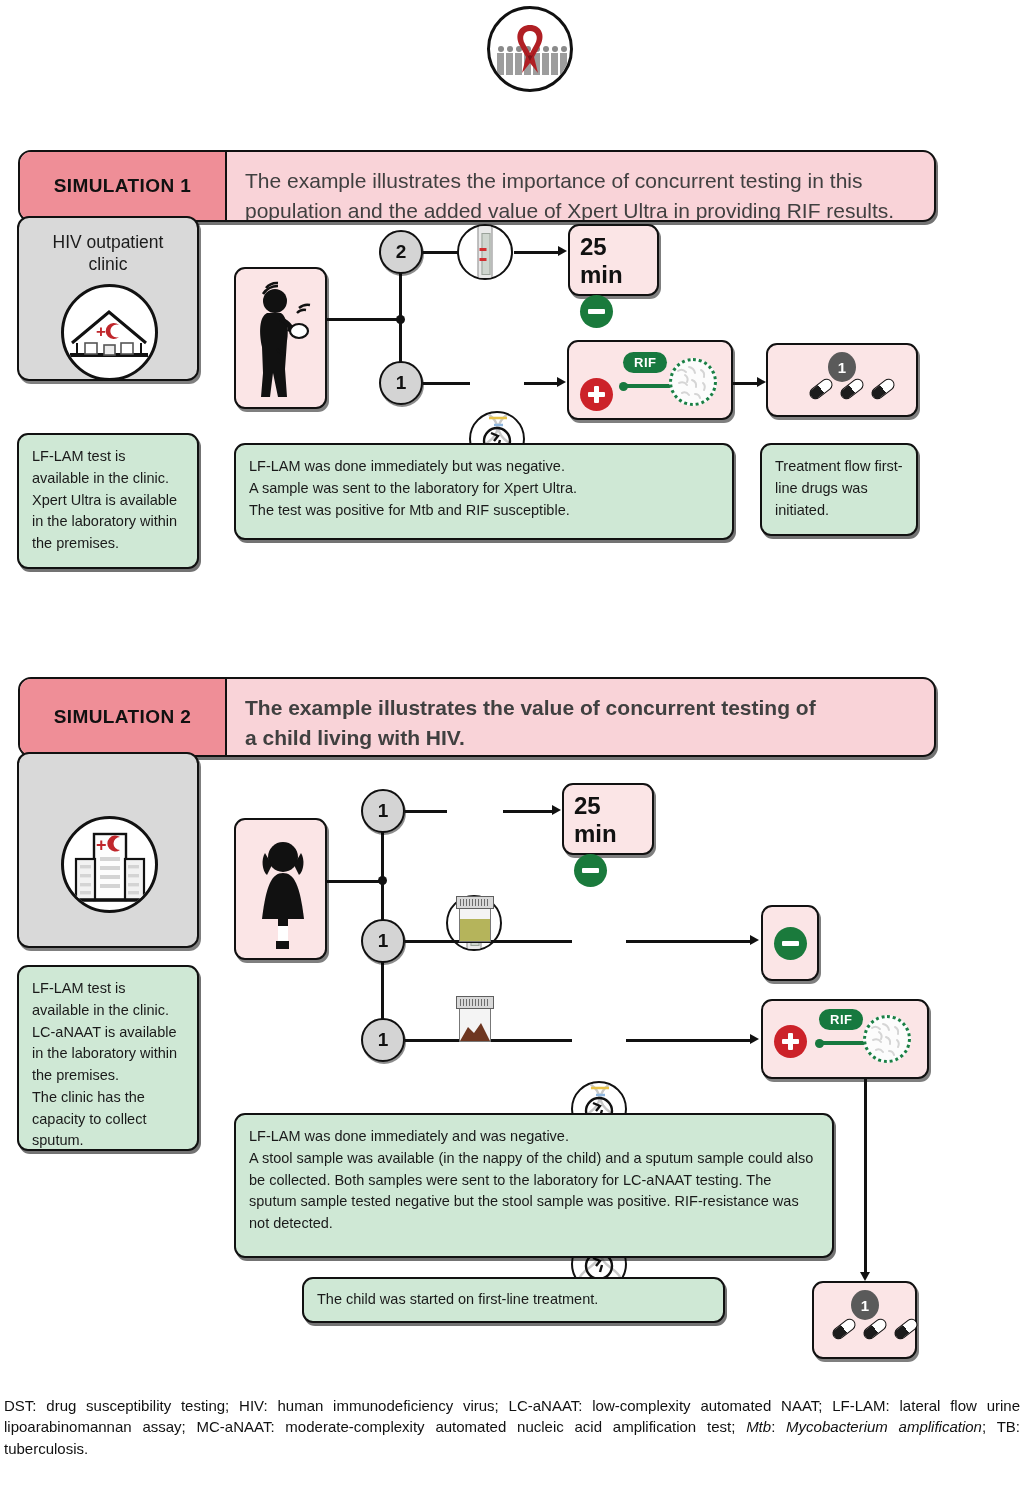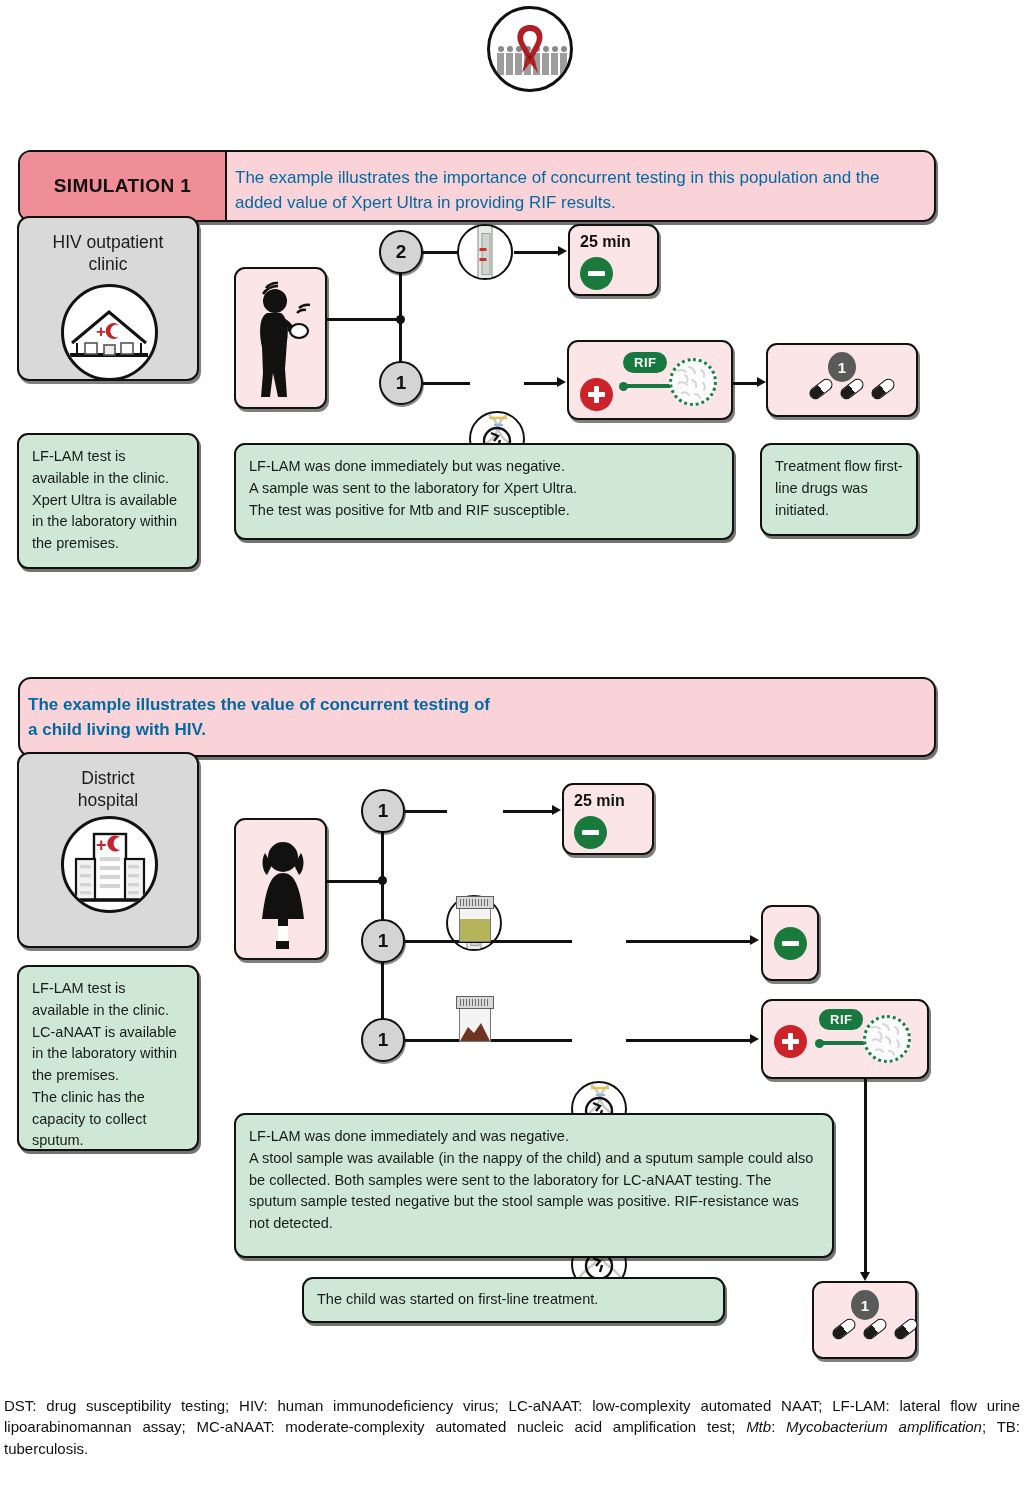--- a/index.html
+++ b/index.html
@@ -36,21 +36,21 @@
     background:#f9d3d8; display:flex; overflow:hidden;
     box-shadow:2px 3px 0 rgba(0,0,0,.55);
     margin-top:40px;
   }
   .sim-tag {
     background:#ef8e97; width:207px; flex:0 0 207px;
     display:flex; align-items:center; justify-content:center;
     font-weight:bold; font-size:19px; letter-spacing:.4px;
     border-right:2.5px solid #111; color:#111;
   }
-  .sim-desc { padding:14px 8px; font-size:17px; line-height:1.45; color:#0369a1; }
+  .sim-desc { padding:14px 18px; font-size:21px; line-height:1.45; color:#404040; }
 
   
   .gray-box {
     background:#d9d9d9; border:2.5px solid #111; border-radius:12px;
     box-shadow:2px 3px 0 rgba(0,0,0,.5);
   }
   .green-box {
     background:#cfe8d5; border:2.5px solid #111; border-radius:11px;
     box-shadow:2px 3px 0 rgba(0,0,0,.55);
     padding:11px 13px; font-size:14.5px; line-height:1.5;
@@ -89,21 +89,21 @@
      background:repeating-linear-gradient(to right,#6d6d6d 0 1px,#d8d8d8 1px 3px); }
   .jar-body { position:absolute; left:4px; top:13px; width:32px; height:33px; background:#f4f4f4; border:1.4px solid #777; border-top:none; }
   .jar-fill-urine { position:absolute; left:0; bottom:0; width:100%; height:22px; background:#b5b45b; }
   .jar-stool { position:absolute; left:0; bottom:0; width:100%; height:20px; overflow:hidden; }
 
   
   .badge { width:33px; height:33px; border-radius:50%; display:flex; align-items:center; justify-content:center; }
   .badge-neg { background:#1a7a3c; }
   .badge-pos { background:#cc2229; }
   .badge .bar-h { width:17px; height:5px; background:#fff; border-radius:1px; }
-  .min-label { font-size:16px; font-weight:bold; color:#111; }
+  .min-label { font-size:24px; font-weight:bold; color:#111; }
 
   
   .rif-pill {
     background:#17793f; color:#fff; font-weight:bold; font-size:13px;
     padding:3px 11px; border-radius:11px; letter-spacing:.5px; display:inline-block;
   }
   .germ-circle { width:48px; height:48px; border-radius:50%; background:#fcfcfc;
      border:3px dotted #1a8045; position:relative; overflow:hidden; }
 
   
@@ -305,27 +305,26 @@
   </div>
 </div>
 
 <div class="abs green-box" style="left: 17px; top: 433px; width: 182px; height: 136px; white-space: pre-line;">LF-LAM test is available in the clinic. Xpert Ultra is available in the laboratory within the premises.</div>
 <div class="abs green-box" style="left: 234px; top: 443px; width: 500px; height: 97px; white-space: pre-line;" style2="">LF-LAM was done immediately but was negative.
 A sample was sent to the laboratory for Xpert Ultra.
 The test was positive for Mtb and RIF susceptible.</div>
 <div class="abs green-box" style="left: 760px; top: 443px; width: 158px; height: 93px; white-space: pre-line;">Treatment flow first-line drugs was initiated.</div>
 
 <div class="abs sim-bar" style="left:18px; top:637px; width:918px; height:80px;">
+  <div class="sim-tag">SIMULATION 2</div>
   <div class="sim-desc" style="white-space:pre-line;font-weight:bold;">The example illustrates the value of concurrent testing of
 a child living with HIV.</div>
 </div>
 
 <div class="abs gray-box" style="left:17px; top:752px; width:182px; height:196px;">
-  <div class="venue-title" style="white-space:pre-line;">District
-hospital</div>
   <div class="abs" style="left:42px; top:62px;">
     <div style="width:97px;height:97px;border-radius:50%;border:3px solid #111;background:#fff;position:relative;overflow:hidden;">
       <svg width="91" height="91" viewBox="0 0 91 91" style="position:absolute;left:0;top:0;">
         <rect x="30" y="15" width="32" height="66" fill="#fdfdfd" stroke="#111" stroke-width="2.4"></rect>
         <rect x="12" y="40" width="19" height="41" fill="#f2f2f2" stroke="#111" stroke-width="2.2"></rect>
         <rect x="61" y="40" width="19" height="41" fill="#f2f2f2" stroke="#111" stroke-width="2.2"></rect>
         <line x1="8" y1="81" x2="84" y2="81" stroke="#111" stroke-width="3.4"></line>
         <g fill="#d4d4d4">
           <rect x="36" y="38" width="20" height="4"></rect>
             <rect x="36" y="47" width="20" height="4"></rect>

